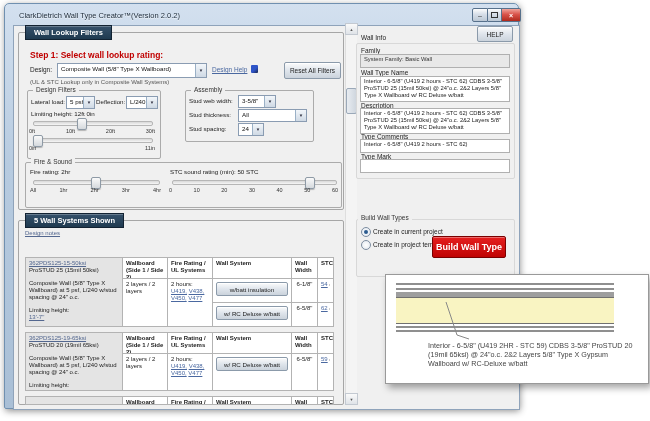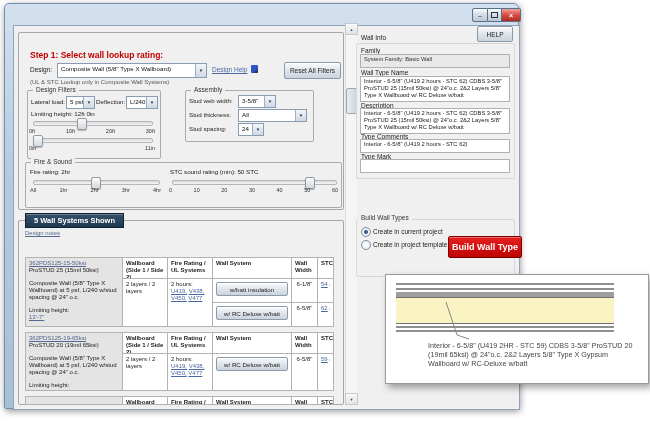--- a/index.html
+++ b/index.html
@@ -97,35 +97,37 @@
 
   .spk{display:inline-block;vertical-align:middle;}
   .helpicon{width:7px;height:8px;background:linear-gradient(135deg,#2f55c8 55%,#16244e);border-radius:1px;}
 </style>
 </head>
 <body>
 
 <div id="canvas">
 
   <div id="window" class="abs">
+    <div id="titlebar-text" class="abs">ClarkDietrich Wall Type Creator™(Version 2.0.2)</div>
     <div id="winbtns" class="abs">
       <div class="winctl min">
           <span>–</span>
         </div>
       <div class="winctl max">
           <span class="max-glyph"></span>
         </div>
       <div class="winctl close">
           <span>×</span>
         </div>
     </div>
     <div id="client" class="abs"></div>
   </div>
 
   <div class="abs groupbox" style="left:18px;top:32px;width:324px;height:176px;"></div>
+  <div class="abs badge" style="left:25px;top:25px;">Wall Lookup Filters</div>
 
   <div class="abs step-heading" style="left:30px;top:50px;">Step 1: Select wall lookup rating:</div>
 
   <div class="abs lbl" style="left:30px;top:66px;">Design:</div>
   <div class="abs combo" style="left:57px;top:63px;width:148px;height:13px;">
     <span class="txt">Composite Wall (5/8" Type X Wallboard)</span>
     <span class="arr">▼</span>
   </div>
   <div class="abs lbl link" style="left:212px;top:66px;">Design Help</div>
   <div class="abs helpicon" style="left:251px;top:65px;"></div>
@@ -327,21 +329,21 @@
 
   <div class="abs panel-lbl" style="left:361px;top:153px;">Type Mark</div>
   <div class="abs field" style="left:360px;top:159px;width:142px;height:10px;"></div>
 
   <div class="abs lightbox" style="left:356px;top:219px;width:157px;height:56px;"></div>
   <div class="abs legend" style="left:358px;top:214px;background:#f0f0f0;">Build Wall Types</div>
   <div class="abs radio sel" style="left:361px;top:227px;"></div>
   <div class="abs panel-lbl" style="left:373px;top:228px;">Create in current project</div>
   <div class="abs radio" style="left:361px;top:240px;"></div>
   <div class="abs panel-lbl" style="left:373px;top:241px;">Create in project template</div>
-  <div id="build-btn" class="abs" style="left:448px;top:236px;width:72px;height:20px;">Build Wall Type</div>
+  <div id="build-btn" class="abs" style="left:432px;top:236px;width:72px;height:20px;">Build Wall Type</div>
 
   <div id="callout" class="abs">
     <div class="abs" style="left:10px;top:8px;width:218px;">
       <div class="layer" style="height:2px;background:#8f8f8f;"></div>
       <div class="layer" style="height:3px;background:#fff;"></div>
       <div class="layer" style="height:2px;background:#8f8f8f;"></div>
       <div class="layer" style="height:2px;background:#fff;"></div>
       <div class="layer" style="height:5px;background:#9e9e9e;"></div>
       <div class="layer" style="height:1px;background:#707070;"></div>
       <div class="layer" style="height:25px;background:#f9f4c2;"></div>

